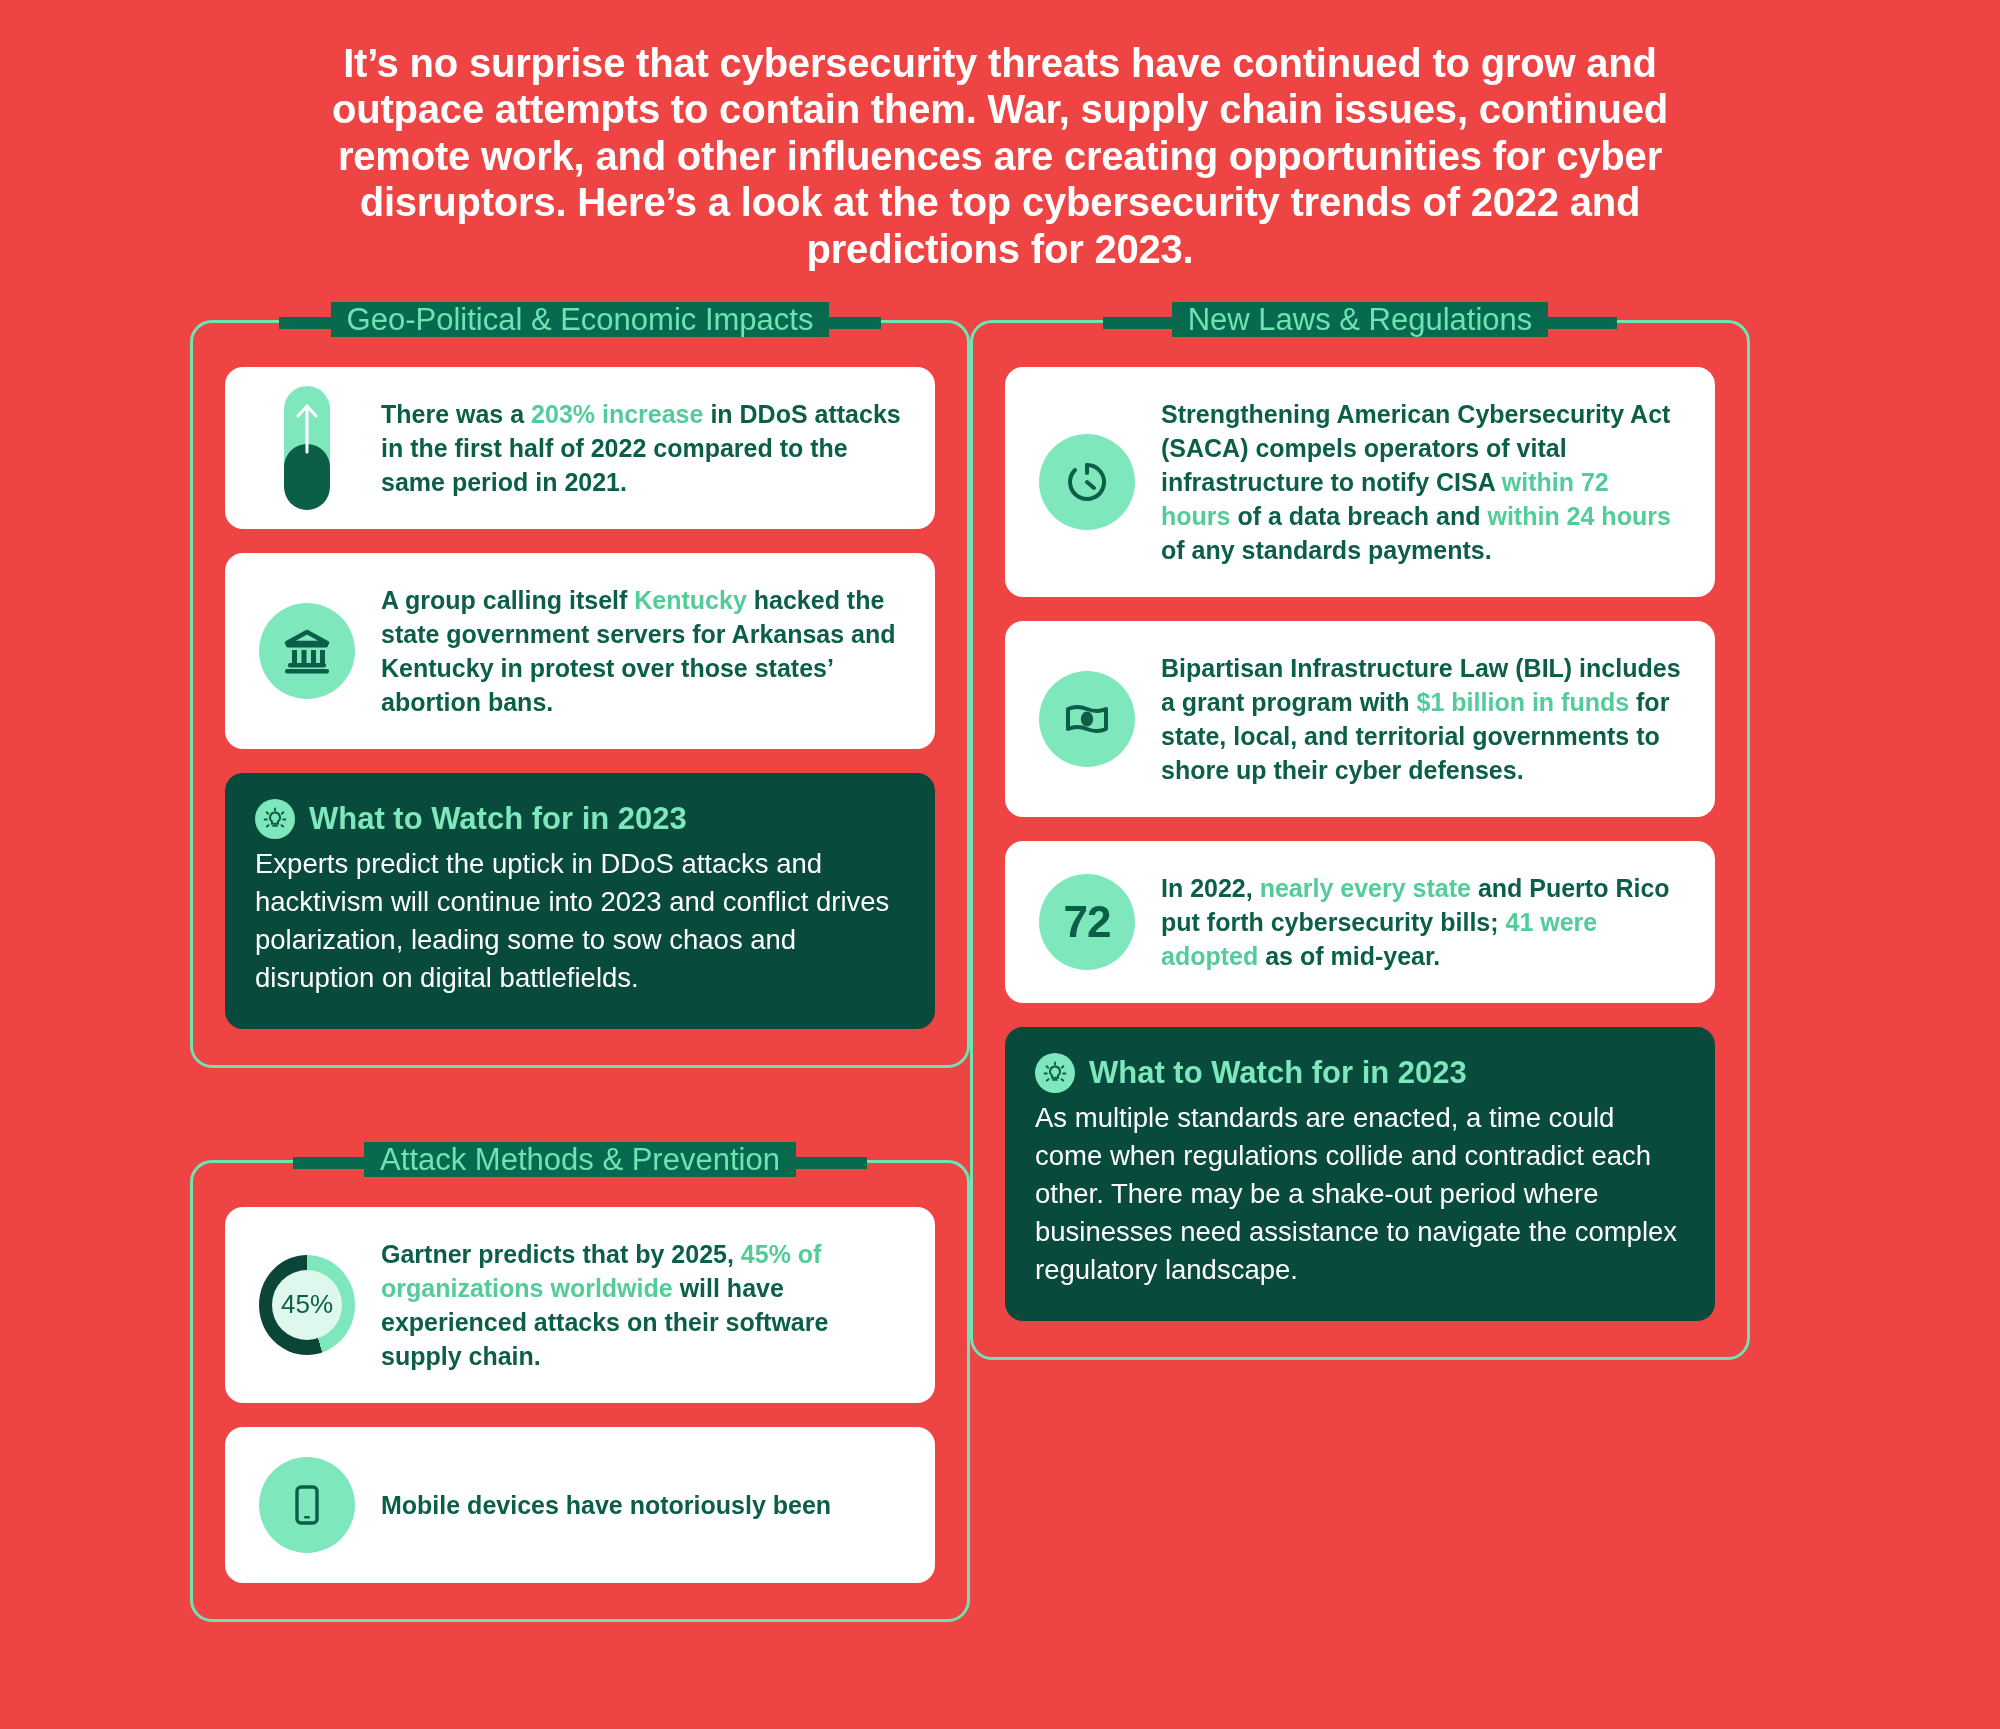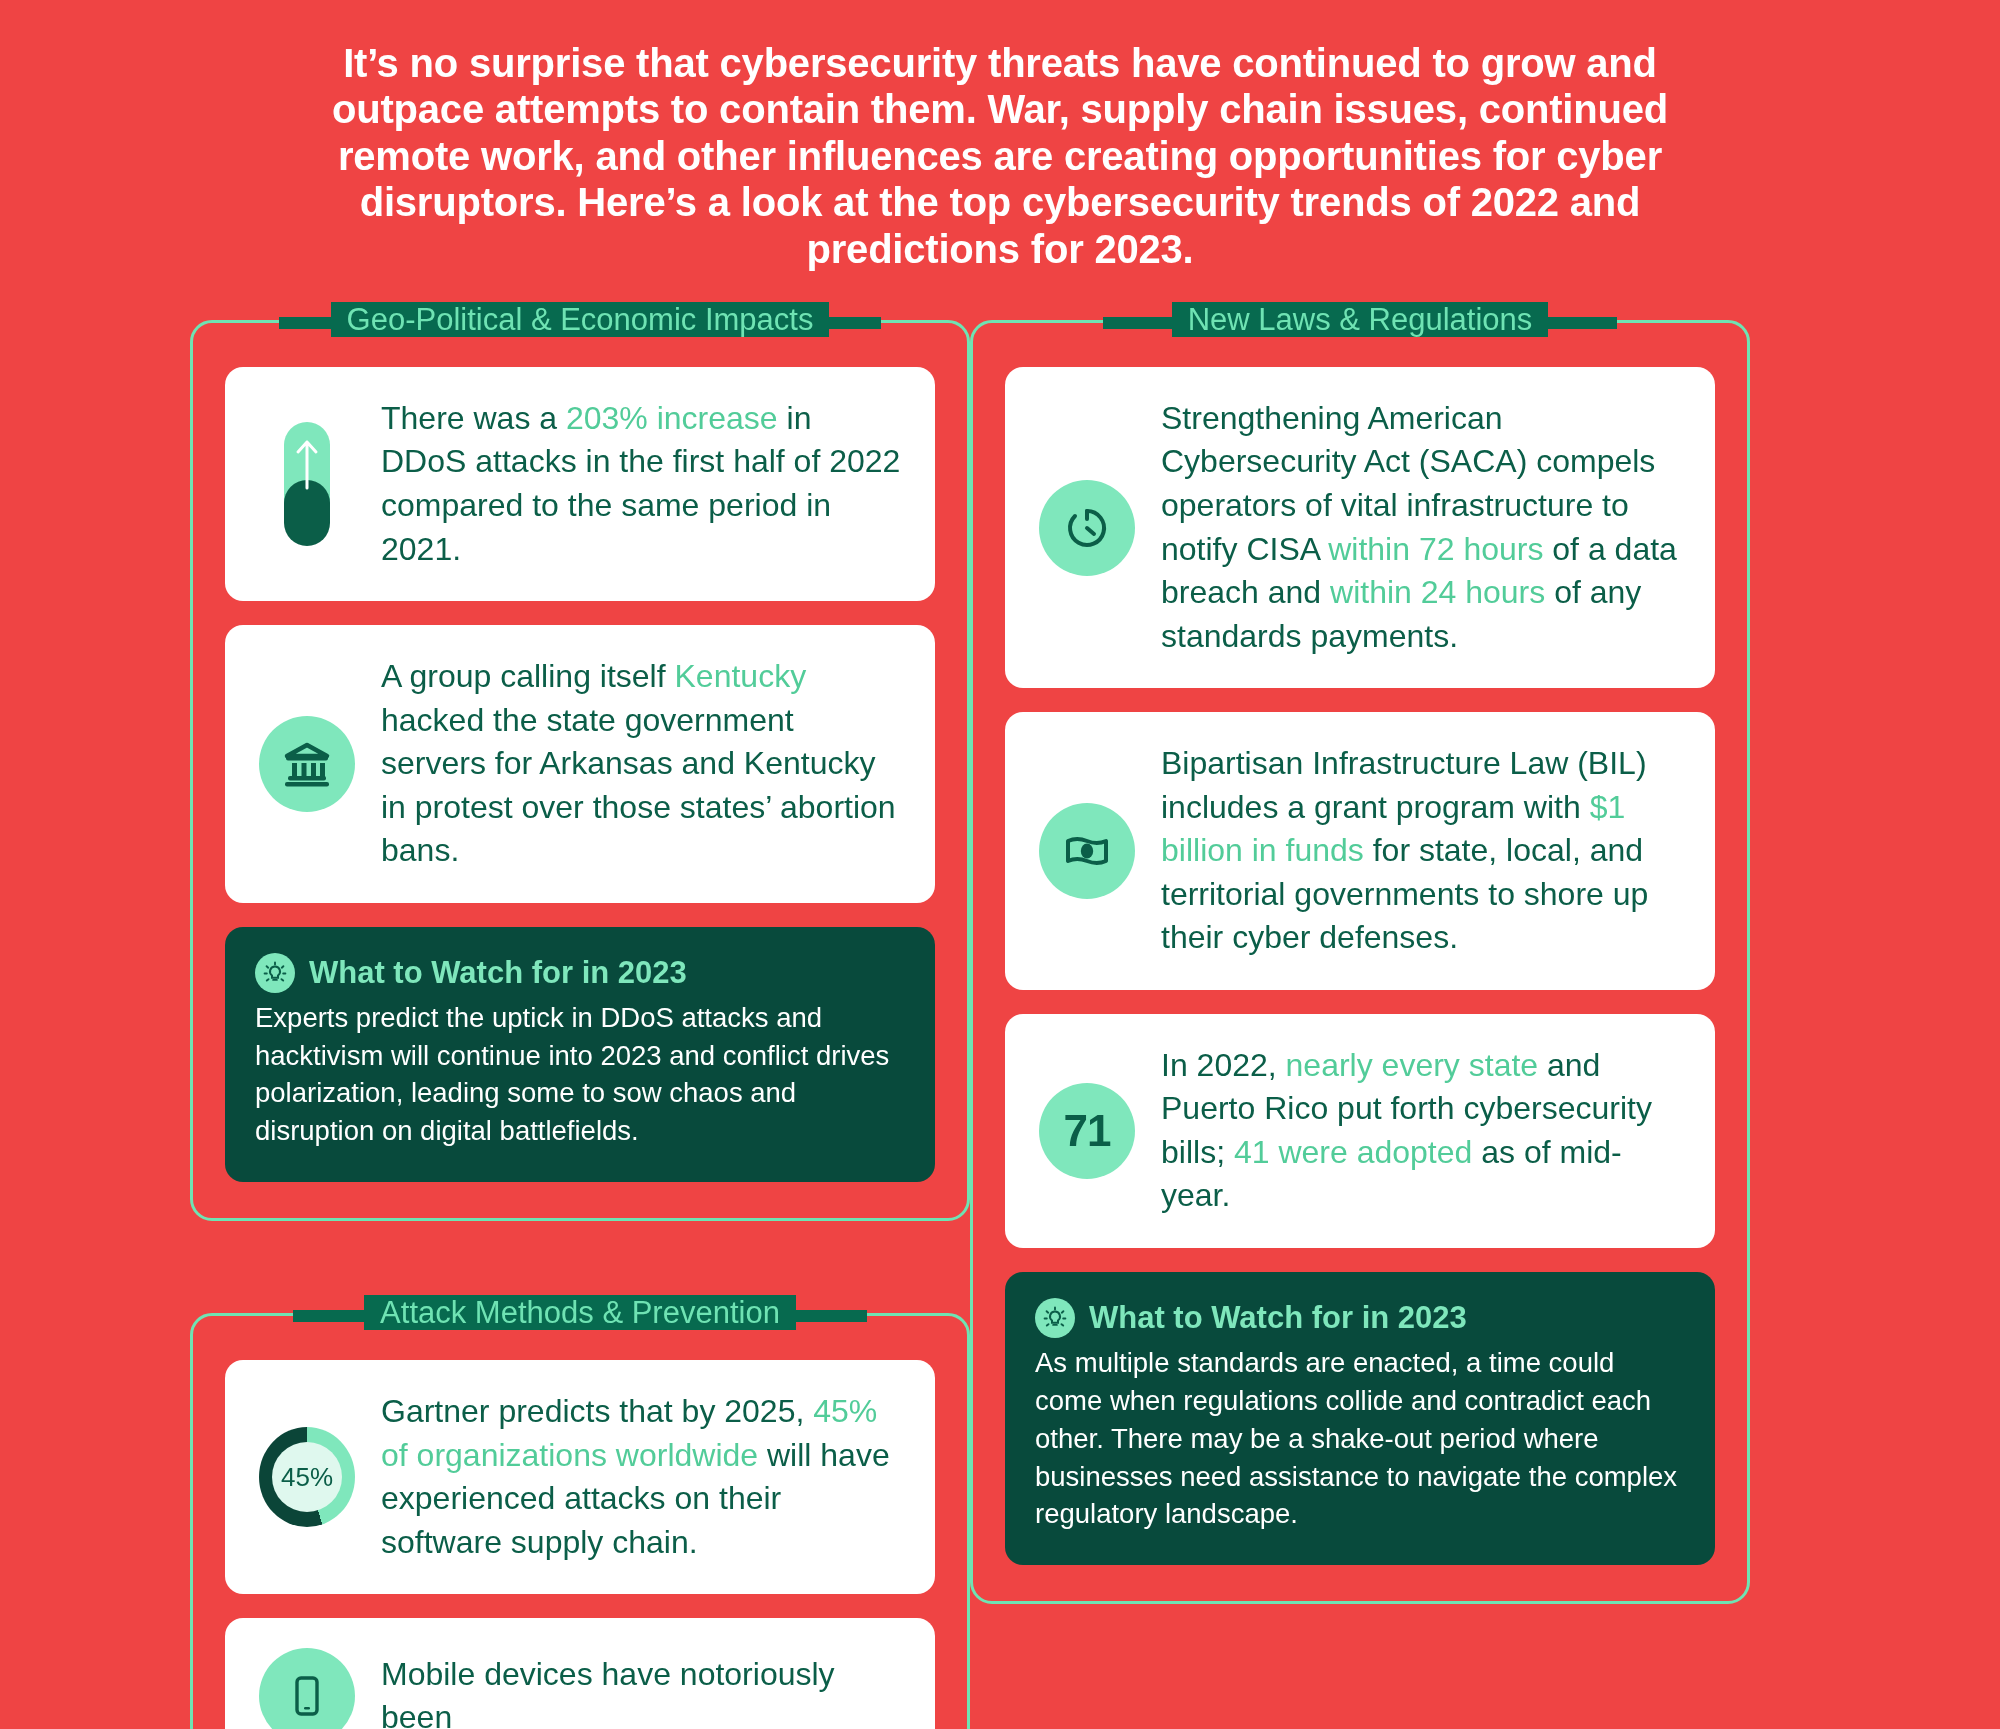--- a/index.html
+++ b/index.html
@@ -74,22 +74,22 @@
     background: #ffffff;
     border-radius: 18px;
     display: flex;
     align-items: center;
     gap: 26px;
     padding: 30px 34px;
     min-height: 140px;
   }
   .card .body {
     color: #0B5E48;
-    font-size: 32px;
-    font-weight: 400;
+    font-size: 25px;
+    font-weight: 700;
     line-height: 1.36;
     flex: 1;
   }
   .card .body em { font-style: normal; color: #52CC99; }
 
   .icon-wrap {
     flex: 0 0 auto;
     width: 96px; height: 96px;
     display: flex; align-items: center; justify-content: center;
   }
@@ -296,21 +296,21 @@
                 </svg>
               </div>
             </div>
             <div class="body">
               <span>Bipartisan Infrastructure Law (BIL) includes a grant program with </span><em>$1 billion in funds</em><span> for state, local, and territorial governments to shore up their cyber defenses.</span>
             </div>
           </div>
 
           <div class="card">
             <div class="icon-wrap">
-              <div class="circ num">71</div>
+              <div class="circ num">72</div>
             </div>
             <div class="body">
               <span>In 2022, </span><em>nearly every state</em><span> and Puerto Rico put forth cybersecurity bills; </span><em>41 were adopted</em><span> as of mid-year.</span>
             </div>
           </div>
 
           <div class="watch">
             <div class="watch-head">
               <span class="bulb">
                 <svg width="26" height="26" viewBox="0 0 26 26">

